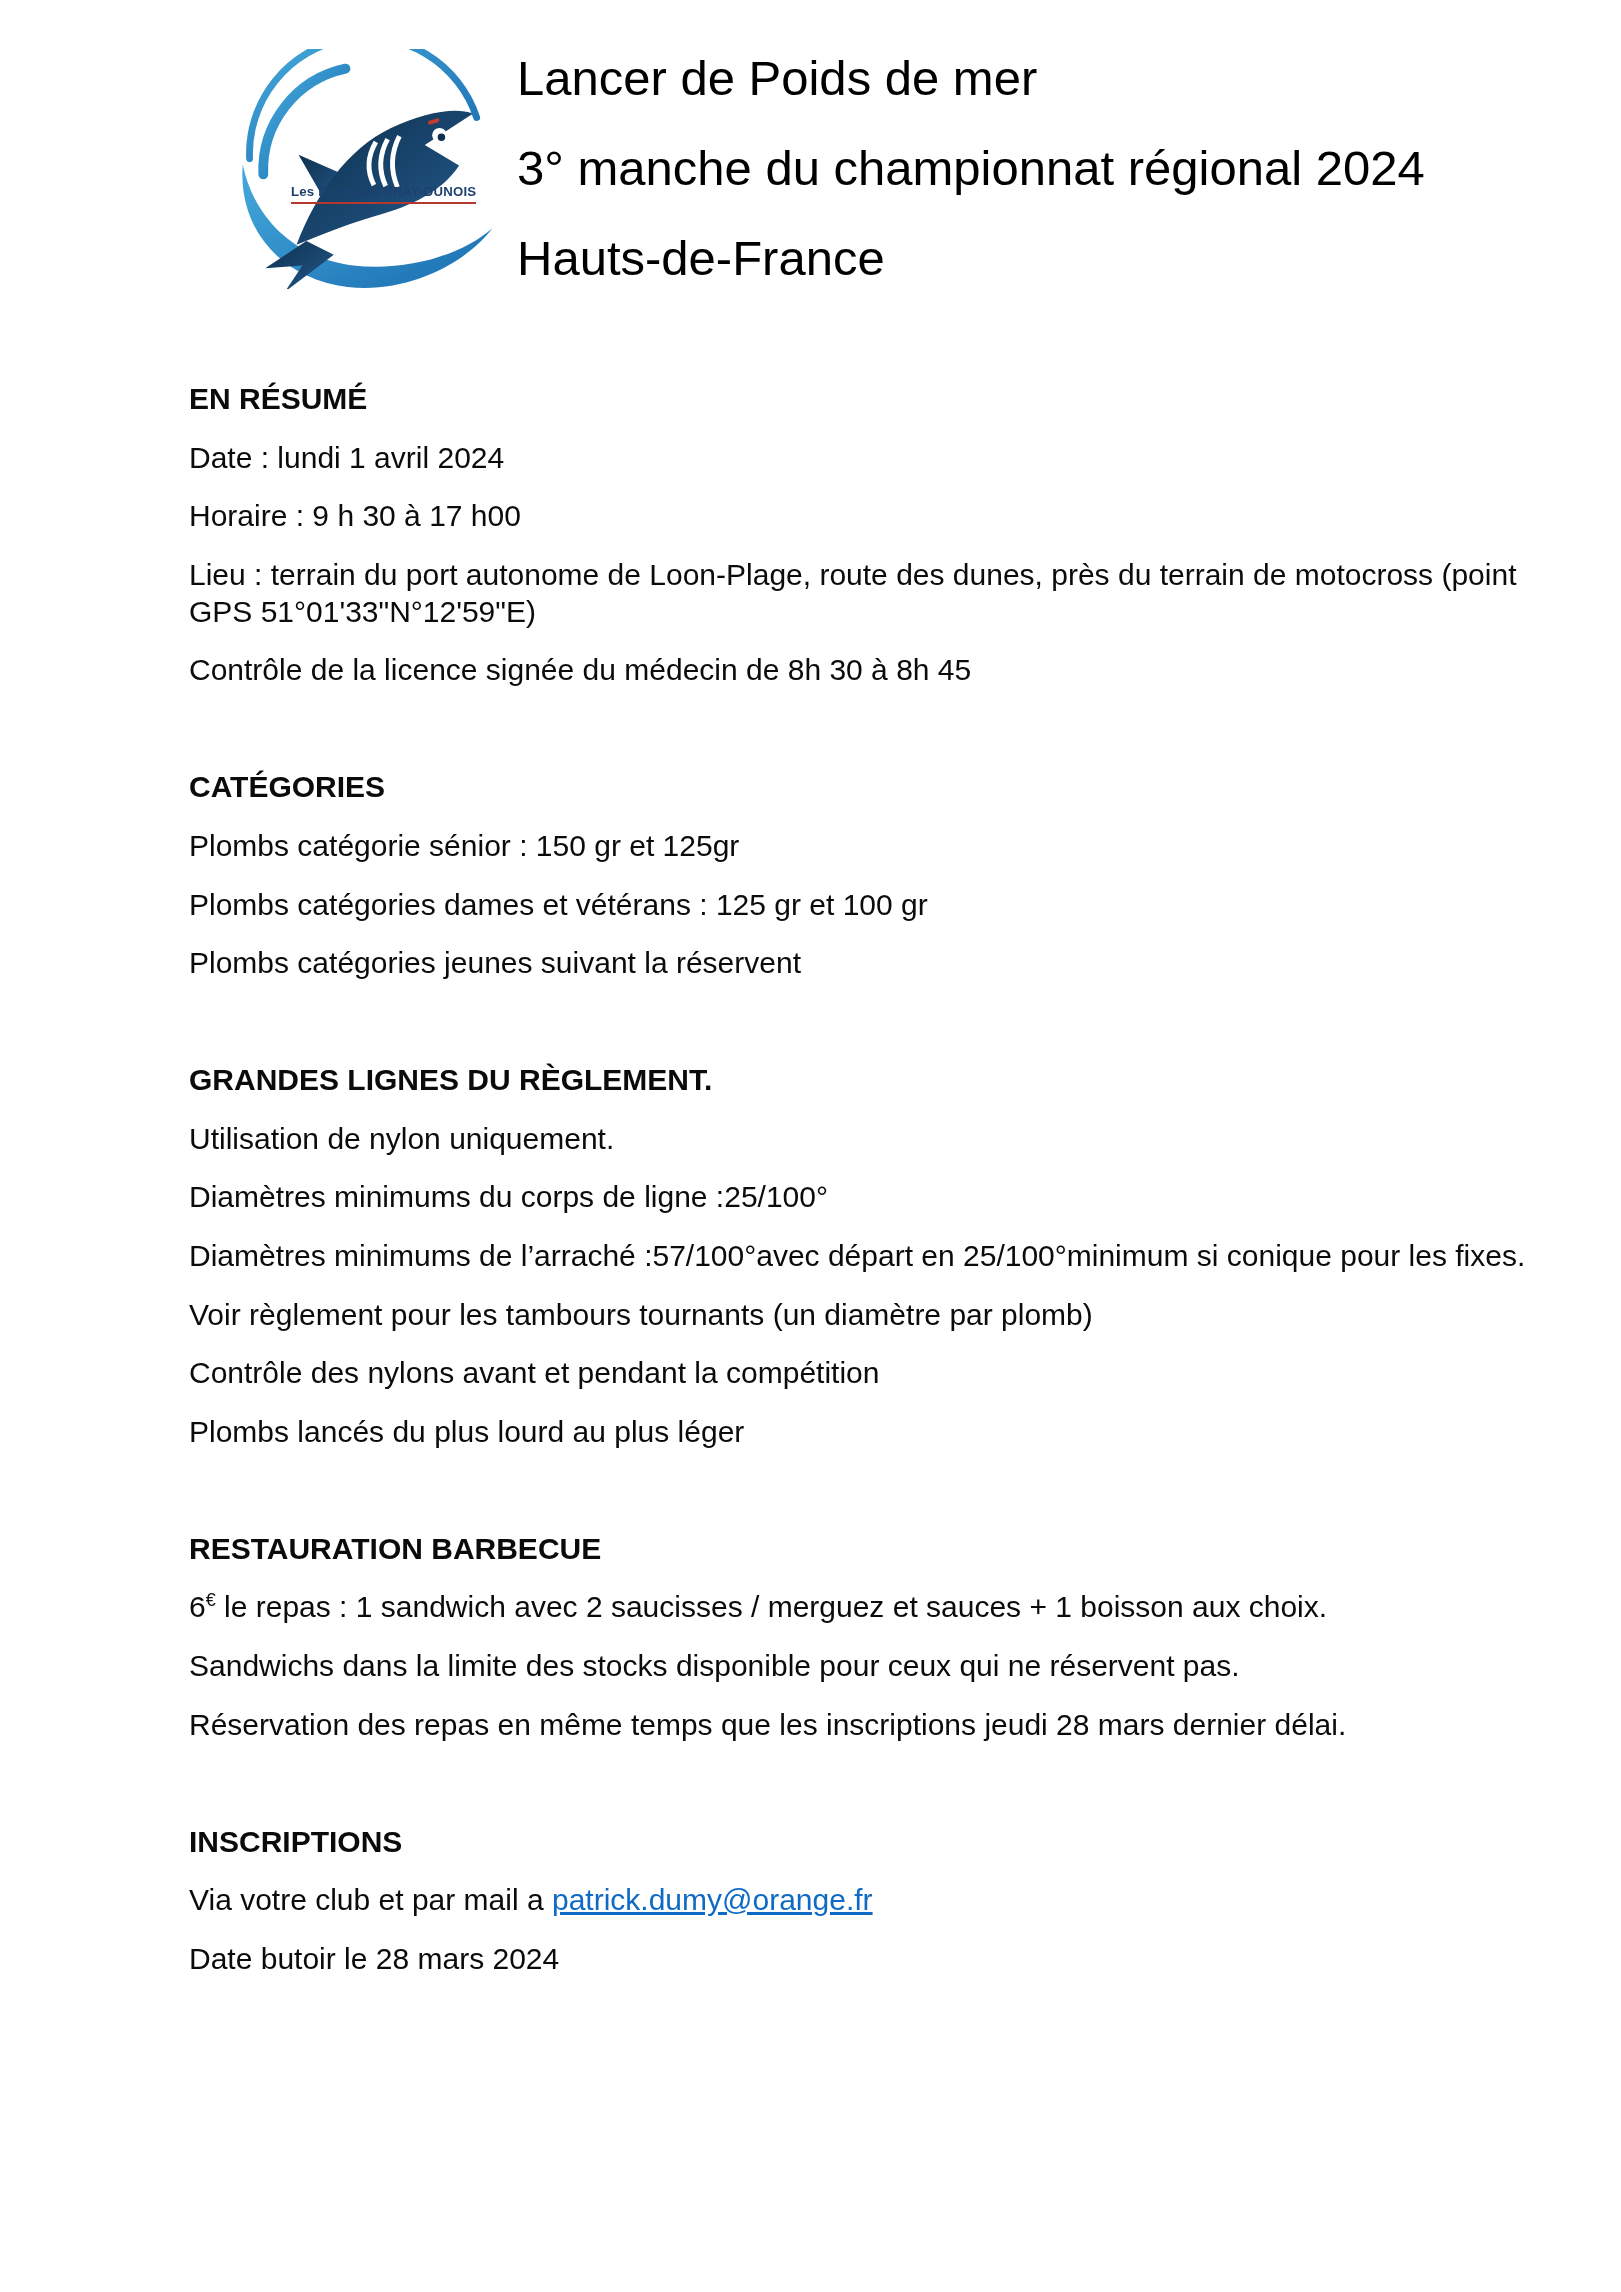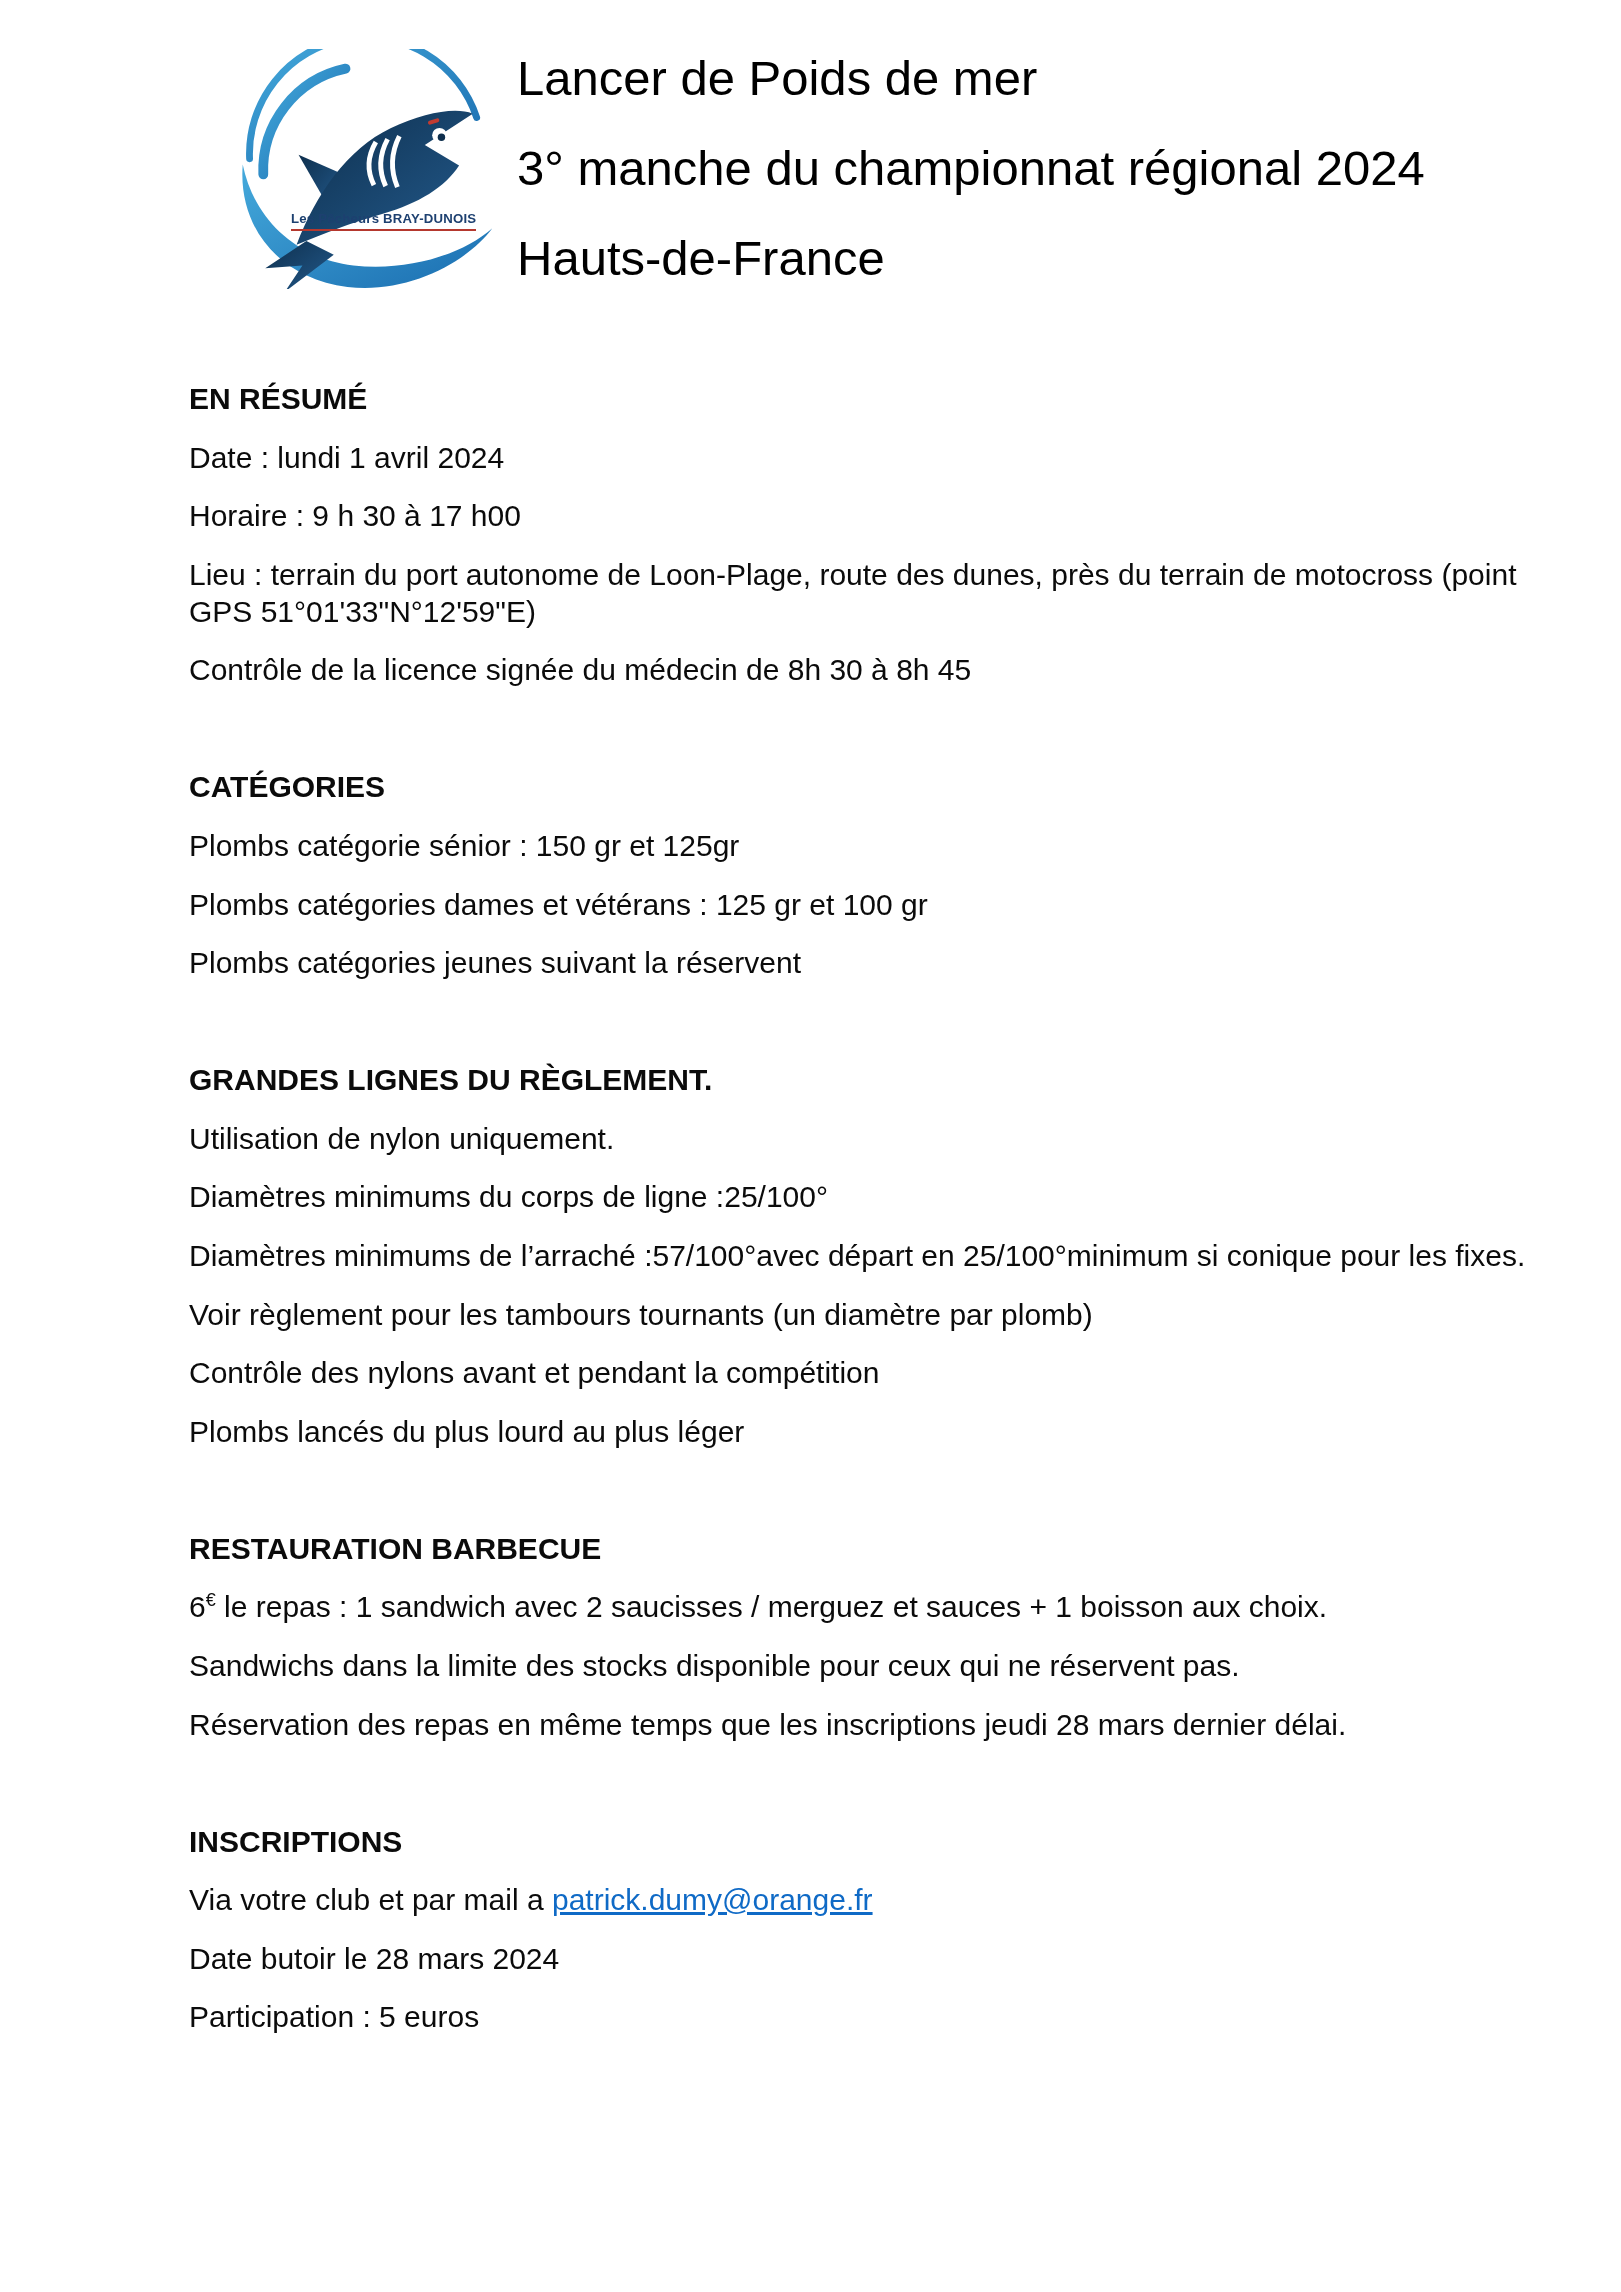--- a/index.html
+++ b/index.html
@@ -20,21 +20,20 @@
   header { position: relative; height: 300px; }
   .logo { position: absolute; left: 41px; top: 49px; width: 279px; height: 240px; }
   .logo svg { display: block; }
   .club-name {
     position: absolute; left: 61px; top: 135px;
     font-size: 13.2px; font-weight: 700; letter-spacing: 0.2px;
     color: #1d4070;
     border-bottom: 2.5px solid #b5382e;
     padding-bottom: 2.9px;
     white-space: nowrap;
-    margin-top: 27px;
   }
   .titles {
     position: absolute; left: 328px; top: 33px;
     font-size: 49px; line-height: 90px; color: #000;
     white-space: nowrap;
   }
   .titles p { margin: 0; }
 
   
   main p {
@@ -118,18 +117,17 @@
       <p>Plombs lancés du plus lourd au plus léger</p>
 
       <h2>RESTAURATION BARBECUE</h2>
       <p><span>6</span><sup class="euro">€</sup><span> le repas : 1 sandwich avec 2 saucisses / merguez et sauces + 1 boisson aux choix.</span></p>
       <p>Sandwichs dans la limite des stocks disponible pour ceux qui ne réservent pas.</p>
       <p class="bold">Réservation des repas en même temps que les inscriptions jeudi 28 mars dernier délai.</p>
 
       <h2>INSCRIPTIONS</h2>
       <p><span>Via votre club et par mail a </span><a class="mail" href="#">patrick.dumy@orange.fr</a></p>
       <p class="bold">Date butoir le 28 mars 2024</p>
-      <p>Participation : 5 euros</p>
 
     </main>
   </div>
 </div>
 
 
 </body></html>

